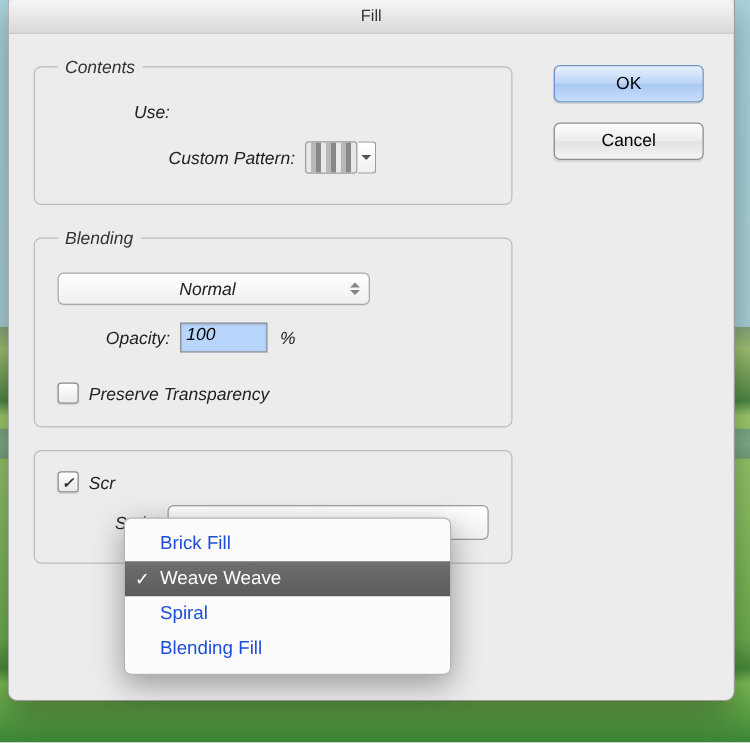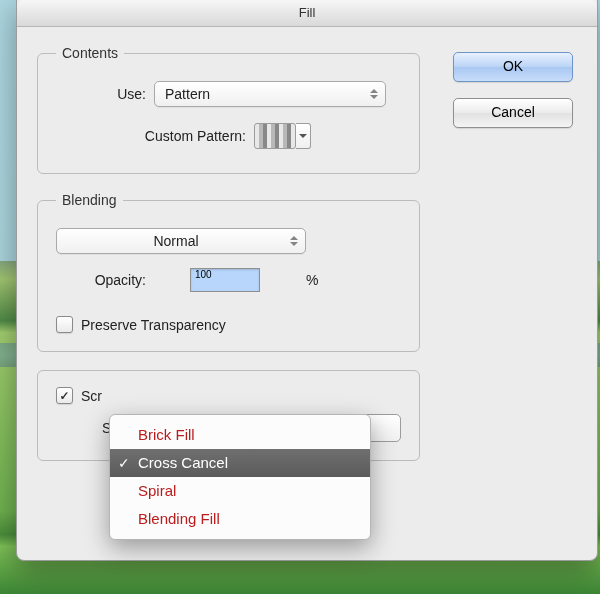--- a/index.html
+++ b/index.html
@@ -33,21 +33,21 @@
     position: absolute;
     left: 0; right: 0;
     top: 343px;
     height: 24px;
     background: linear-gradient(to bottom,#5f8e9a,#6e9bab,#5a838e);
     opacity: 0.55;
   }
 
   .dialog {
     position: absolute;
-    left: 16px;
+    left: 6px;
     top: 0;
     width: 580px;
     height: 560px;
     background: #ececec;
     border: 1px solid #9b9b9b;
     border-top: none;
     border-radius: 0 0 8px 8px;
     box-shadow: 0 10px 30px rgba(0,0,0,0.35);
   }
   .titlebar {
@@ -56,20 +56,21 @@
     border-bottom: 1px solid #b5b5b5;
     text-align: center;
     line-height: 26px;
     font-size: 13px;
     color: #333;
     border-radius: 6px 6px 0 0;
   }
   .body {
     position: relative;
     padding: 18px 5px 20px 20px;
+    font-style: italic;
   }
 
   fieldset.group {
     border: 1px solid #bcbcbc;
     border-radius: 6px;
     margin: 0 0 18px 0;
     padding: 14px 18px 18px 18px;
     width: 345px;
     position: relative;
   }
@@ -149,21 +150,21 @@
     justify-content: center;
     vertical-align: middle;
   }
 
   .text-input {
     width: 60px;
     height: 22px;
     border: 1px solid #8f8f8f;
     background: #fff;
     padding: 0 4px;
-    font-size: 10px;
+    font-size: 14px;
     box-shadow: inset 0 1px 2px rgba(0,0,0,0.15);
   }
   .text-input.sel {
     background: #b8d6fb;
     color: #000;
   }
   .pct {
     margin-left: 10px;
     font-size: 14px;
   }
@@ -258,21 +259,21 @@
     border: 1px solid #b5b5b5;
     border-radius: 6px;
     box-shadow: 0 8px 24px rgba(0,0,0,0.35);
     padding: 6px 0;
     font-size: 15px;
   }
   .popup .item {
     padding: 2px 14px 2px 28px;
     line-height: 24px;
     position: relative;
-    color: #b91c1c;
+    color: #1d4ed8;
   }
   .popup .item.selected {
     background: linear-gradient(to bottom,#6f6f6f,#5b5b5b);
     color: #fff;
   }
   .popup .item.selected::before {
     content: "✓";
     position: absolute;
     left: 8px;
     top: 2px;
@@ -289,27 +290,20 @@
   <div class="dialog">
     <div class="titlebar">Fill</div>
 
     <div class="body">
 
       <fieldset class="group">
         <legend>Contents</legend>
 
         <div class="row">
           <label class="lbl">Use:</label>
-          <div class="select" style="min-width:200px;">
-            <span>Pattern</span>
-            <span class="stepper">
-              <span class="tri-up"></span>
-                <span class="tri-down"></span>
-            </span>
-          </div>
         </div>
 
         <div class="row" style="margin-top:16px;">
           <label class="lbl" style="width:190px;">Custom Pattern:</label>
           <span class="pattern-thumb"></span>
           <span class="pattern-dd">
             <span class="tri-down"></span>
           </span>
         </div>
       </fieldset>
@@ -320,21 +314,21 @@
         <div class="row">
           <div class="select" style="min-width:218px;justify-content:center;">
             <span>Normal</span>
             <span class="stepper">
               <span class="tri-up"></span>
                 <span class="tri-down"></span>
             </span>
           </div>
         </div>
 
-        <div class="row" style="margin-top:14px;gap:36px;">
+        <div class="row" style="margin-top:14px;">
           <label class="lbl">Opacity:</label>
           <span class="text-input sel">100</span>
           <span class="pct">%</span>
         </div>
 
         <div class="check-row">
           <span class="checkbox"></span>
           <span>Preserve Transparency</span>
         </div>
       </fieldset>
@@ -350,19 +344,19 @@
         </div>
       </div>
 
     </div>
 
     <div class="btn cancel">Cancel</div>
     <div class="btn ok">OK</div>
 
     <div class="popup">
       <div class="item">Brick Fill</div>
-      <div class="item selected">Cross Cancel</div>
+      <div class="item selected">Weave Weave</div>
       <div class="item">Spiral</div>
       <div class="item">Blending Fill</div>
     </div>
 
   </div>
 </div>
 
 </body></html>

